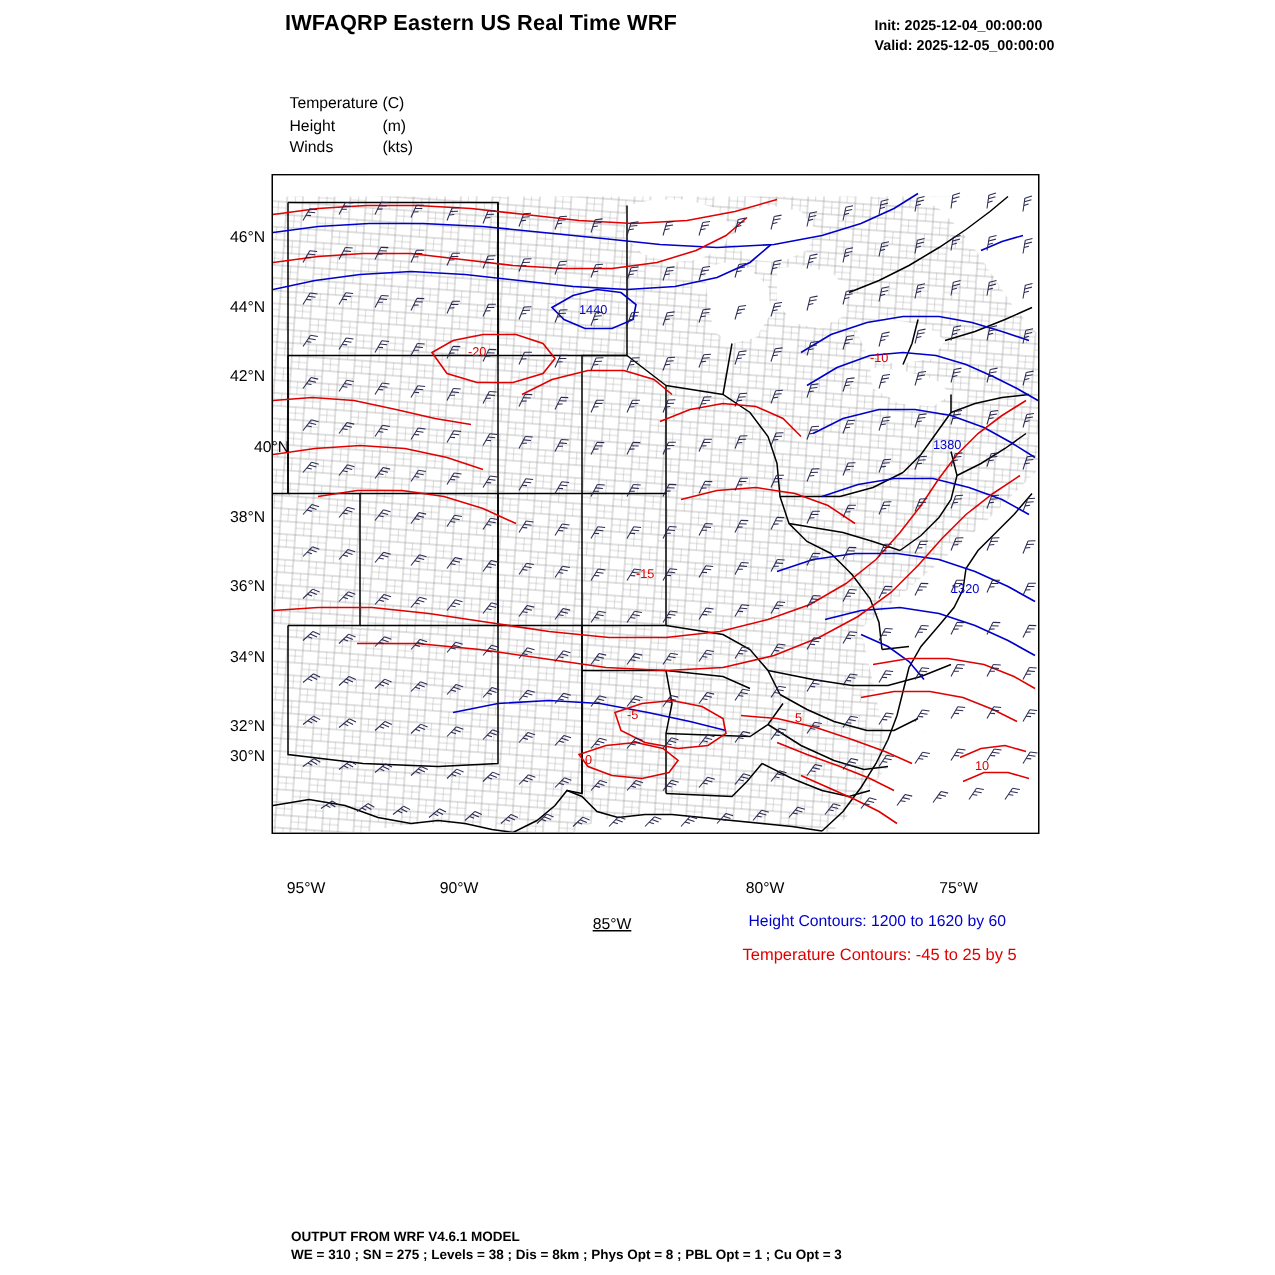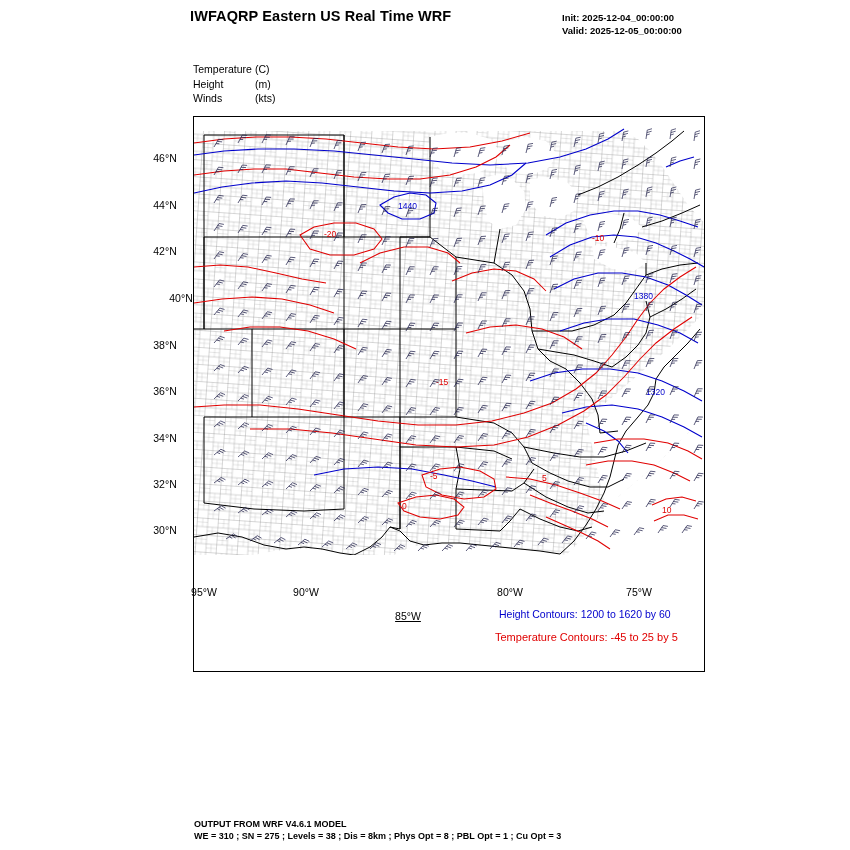--- a/index.html
+++ b/index.html
@@ -31,43 +31,43 @@
     white-space: nowrap;
   }
   .init-block {
     position: absolute;
     left: 562px;
     top: 11px;
     font-size: 9.5px;
     line-height: 13px;
     white-space: nowrap;
   }
-  .init-block .lbl { font-weight: bold; }
+  .init-block .lbl { font-weight: bold; margin-left: 21px; }
   .init-block .val { font-weight: bold; }
   .init-line { white-space: nowrap; }
 
   
   .units {
     position: absolute;
     left: 193px;
     top: 62px;
     font-size: 10.5px;
     line-height: 14.5px;
   }
   .units .row { white-space: nowrap; }
   .units .u-name { display: inline-block; width: 62px; }
   .units .u-unit { display: inline-block; }
 
   
   .map-frame {
     position: absolute;
-    left: 193px;
+    left: 181px;
     top: 116px;
     width: 512px;
-    height: 556px;
+    height: 440px;
     border: 1px solid #000;
     box-sizing: border-box;
     overflow: hidden;
     background: #ffffff;
   }
   .map-frame svg { display: block; }
 
   
   .ylab {
     position: absolute;
@@ -1244,21 +1244,21 @@
   </div>
 
   <div class="ylab" style="left:142px; top:152px;">46°N</div>
   <div class="ylab" style="left:142px; top:199px;">44°N</div>
   <div class="ylab" style="left:142px; top:245px;">42°N</div>
   <div class="ylab" style="left:158px; top:292px;">40°N</div>
   <div class="ylab" style="left:142px; top:339px;">38°N</div>
   <div class="ylab" style="left:142px; top:385px;">36°N</div>
   <div class="ylab" style="left:142px; top:432px;">34°N</div>
   <div class="ylab" style="left:142px; top:478px;">32°N</div>
-  <div class="ylab" style="left:142px; top:524px;">30°N</div>
+  <div class="ylab" style="left:142px; top:498px;">30°N</div>
 
   <div class="xlab" style="left:178px; top:586px;">95°W</div>
   <div class="xlab" style="left:280px; top:586px;">90°W</div>
   <div class="xlab" style="left:382px; top:610px;text-decoration:underline;">85°W</div>
   <div class="xlab" style="left:484px; top:586px;">80°W</div>
   <div class="xlab" style="left:613px; top:586px;">75°W</div>
 
   <div class="legend-height">Height Contours: 1200 to 1620 by 60</div>
   <div class="legend-temp">Temperature Contours: -45 to 25 by 5</div>
 

